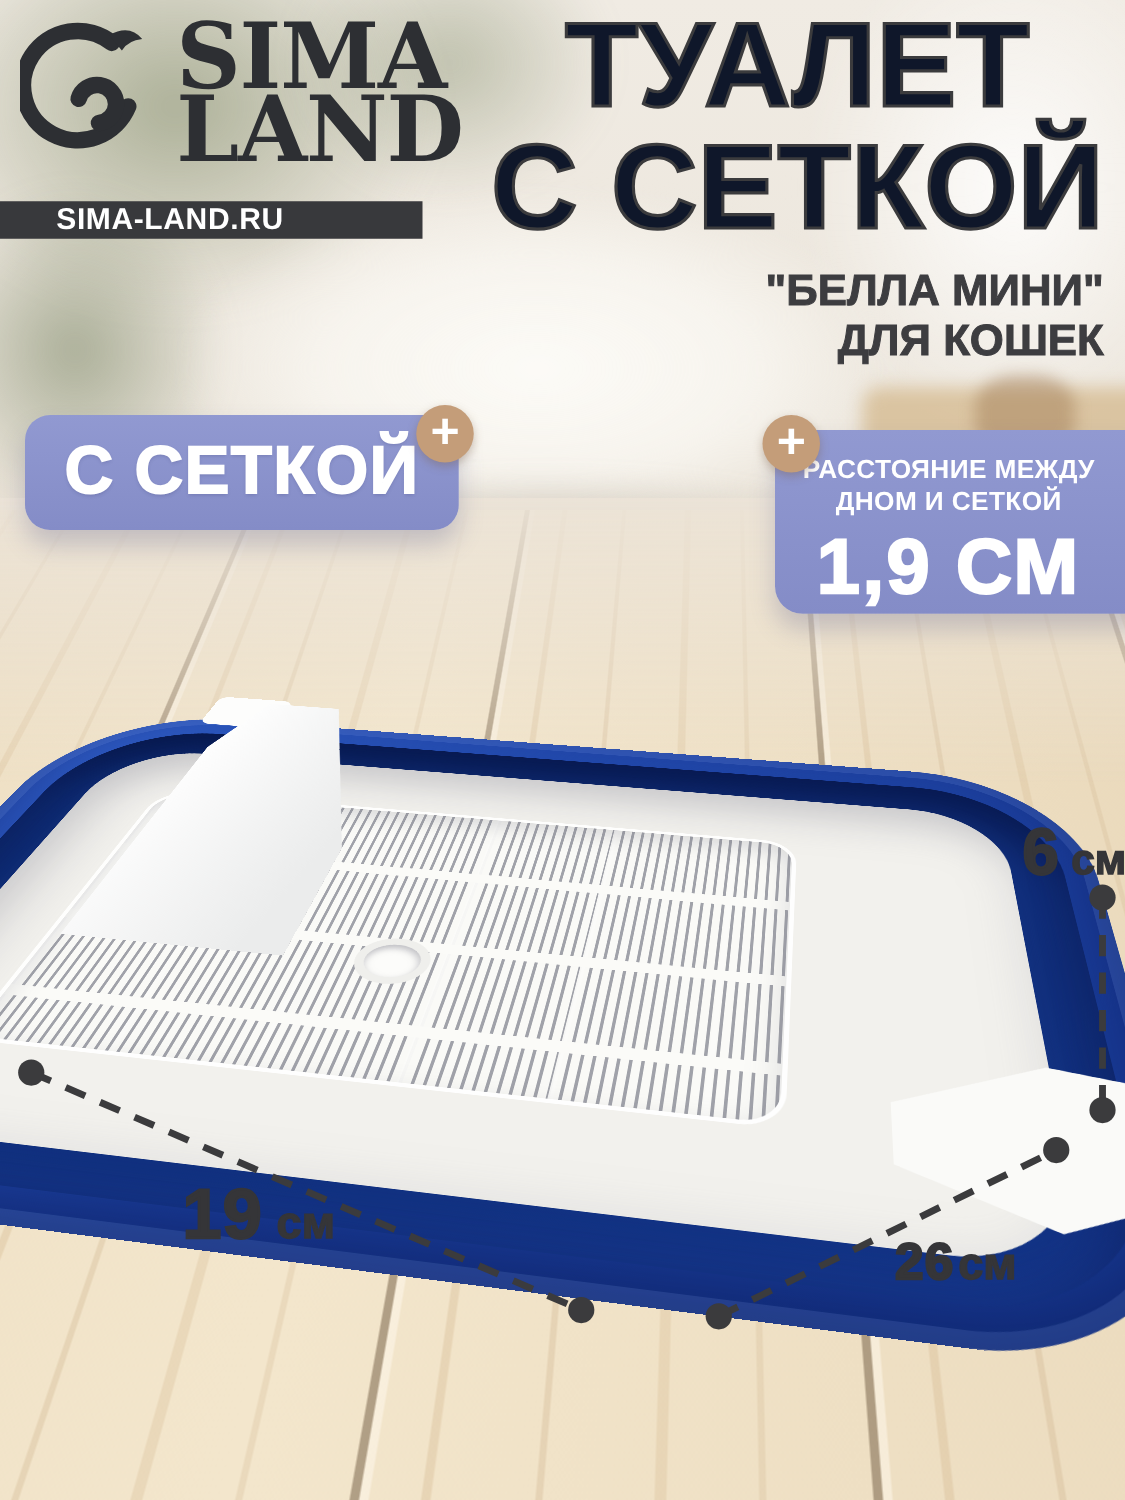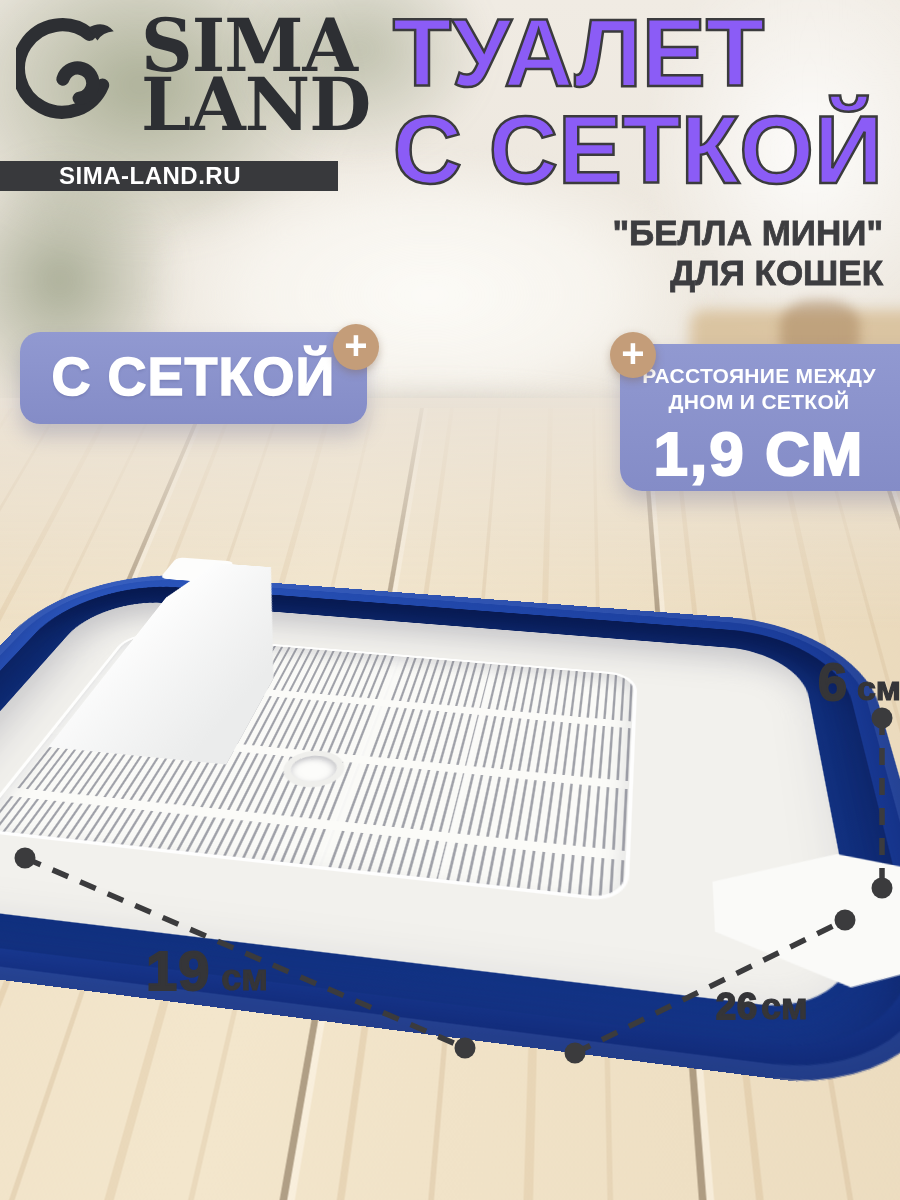--- a/index.html
+++ b/index.html
@@ -107,32 +107,32 @@
   
   .anno{position:absolute;left:0;top:0;z-index:8;pointer-events:none;}
   .dim{position:absolute;z-index:9;display:flex;align-items:baseline;color:#353538;font-weight:700;}
   .dim .v{-webkit-text-stroke:2px #353538;letter-spacing:1px;}
   .dim .u{-webkit-text-stroke:1.2px #353538;}
   .dim-height{left:818px;top:652px;gap:9px;}
   .dim-height .v{font-size:52px;}  .dim-height .u{font-size:34px;}
   .dim-length{left:146px;top:938px;gap:11px;}
   .dim-length .v{font-size:56px;}  .dim-length .u{font-size:36px;}
   .dim-width{left:716px;top:986px;gap:3px;}
-  .dim-width .v{font-size:36px;}   .dim-width .u{font-size:36px;}
+  .dim-width .v{font-size:41px;}   .dim-width .u{font-size:36px;}
 
   
   .logo-icon{position:absolute;left:16px;top:16px;width:102px;height:122px;z-index:10;}
   .logo-words{position:absolute;left:141px;top:16px;z-index:10;
     font-family:"DejaVu Serif",serif;font-weight:700;font-size:73px;line-height:59px;
     color:#2d2f33;letter-spacing:-1px;transform:scaleX(.98);transform-origin:left top;}
   .site-bar{position:absolute;left:0;top:161px;width:338px;height:30px;z-index:10;
-    background:#38393c;display:flex;align-items:center;padding-left:59px;
+    background:#38393c;display:flex;align-items:center;padding-left:45px;
     color:#ffffff;font-size:24px;font-weight:700;letter-spacing:.5px;}
-  .title{position:absolute;right:17px;top:4px;z-index:10;text-align:left;
-    color:#8b5cf6;font-weight:700;line-height:97px;letter-spacing:0;}
+  .title{position:absolute;right:17px;top:4px;z-index:10;text-align:center;
+    color:#0f172a;font-weight:700;line-height:97px;letter-spacing:0;}
   .title .l1{font-size:96px;-webkit-text-stroke:2.5px #3b3b3d;}
   .title .l2{font-size:96px;-webkit-text-stroke:2.5px #3b3b3d;}
   .subtitle{position:absolute;right:17px;top:213px;z-index:10;text-align:right;
     color:#3d3d40;font-weight:700;font-size:35px;line-height:40px;-webkit-text-stroke:.8px #3d3d40;}
 
   
   .badge{position:absolute;z-index:11;background:linear-gradient(180deg,#9199d1 0%,#848cc7 100%);
     box-shadow:0 12px 20px rgba(90,95,140,.28);}
   .badge-left{left:20px;top:332px;width:347px;height:92px;border-radius:20px;
     display:flex;align-items:center;justify-content:center;}

